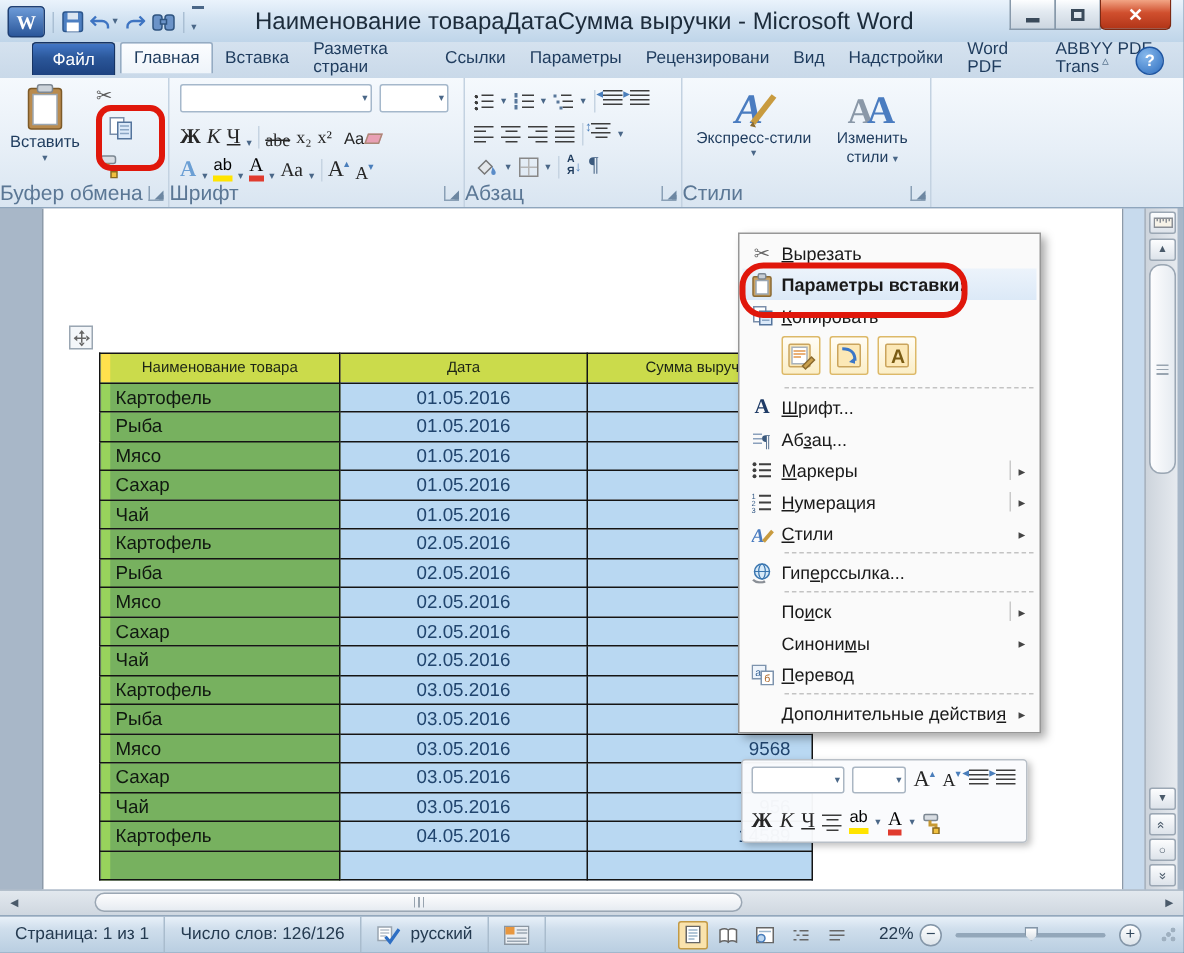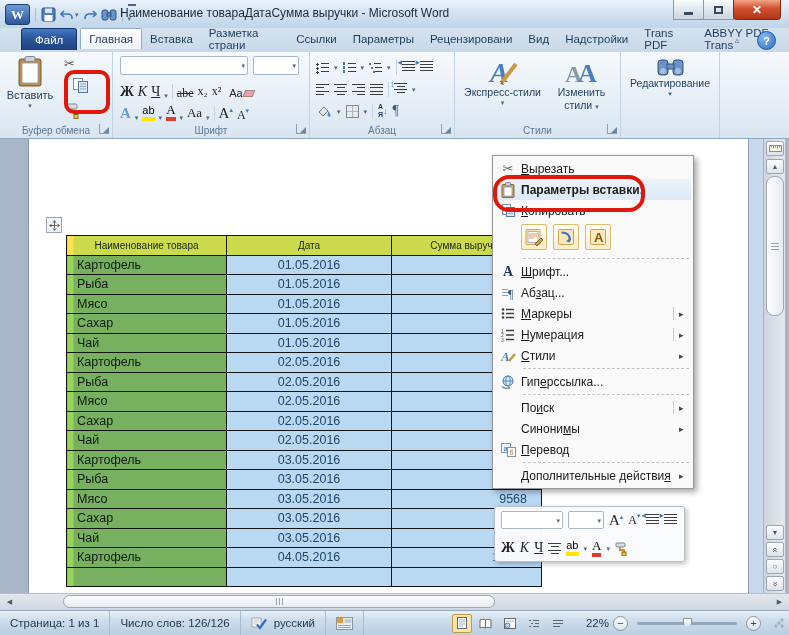--- a/index.html
+++ b/index.html
@@ -11,21 +11,21 @@
     background:linear-gradient(#eaf3fc,#d3e3f2 45%,#bfd5e9);border-bottom:1px solid #aabfd4}
   .qat{position:absolute;left:5px;top:4px;display:flex;align-items:center;gap:4px}
   .wlogo{width:23px;height:19px;background:linear-gradient(#6d9bd8,#2b579a);
     border:1px solid #1e3f73;border-radius:3px;color:#fff;font-weight:bold;font-size:13px;
     display:flex;align-items:center;justify-content:center;font-family:"Liberation Serif",serif}
   .qsep{width:1px;height:14px;background:#aabfd4;margin:0 1px}
   .qbtn{height:18px;display:flex;align-items:center;gap:1px}
   .dd{font-size:7px;color:#4a6788;line-height:1}
   .dd::after{content:"▾"}
   .qmore i{display:block;width:8px;border-top:2px solid #4a6788;margin-bottom:1px}
-  .wtitle{position:absolute;left:120px;right:130px;top:6px;text-align:left;font-size:12px;color:#1c2b3a;
+  .wtitle{position:absolute;left:120px;right:130px;top:6px;text-align:center;font-size:16px;color:#1c2b3a;
     white-space:nowrap;overflow:hidden}
   .winbtns{position:absolute;right:8px;top:0;display:flex}
   .wb{width:29px;height:19px;border:1px solid #89a;border-top:none;margin-left:-1px;
     background:linear-gradient(#fdfeff,#e3eaf1 40%,#ccd6e0);
     display:flex;align-items:center;justify-content:center;color:#33465a}
   .wb.min i{width:9px;height:3px;background:#3a4a5a;margin-top:7px}
   .wb.rest i{width:9px;height:8px;border:2px solid #3a4a5a;box-sizing:border-box}
   .wb.close{width:46px;background:linear-gradient(#f2a585,#d04f2e 45%,#b23518);
     color:#fff;border-color:#7d2a14;border-radius:0 0 4px 4px;font-size:12px;font-weight:bold}
   
@@ -39,21 +39,21 @@
   .ribmin{position:absolute;right:45px;top:33px;width:14px;height:14px;color:#5a7590;font-size:9px;
     display:flex;align-items:center;justify-content:center}
   .helpbtn{position:absolute;right:13px;top:31px;width:17px;height:17px;border-radius:50%;
     background:radial-gradient(circle at 35% 30%,#86b8ec,#2f6fc0);color:#fff;font-weight:bold;font-size:11px;
     display:flex;align-items:center;justify-content:center;border:1px solid #1f55a0}
   
   .ribbon{position:absolute;left:0;top:52px;width:789px;height:87px;
     background:linear-gradient(#f5f9fd,#e7eff7 55%,#d9e5f1);border-bottom:1px solid #8fa6bd;
     display:flex;box-sizing:border-box}
   .grp{position:relative;height:100%;border-right:1px solid #c3d2e1;box-sizing:border-box}
-  .glabel{position:absolute;bottom:2px;left:0;right:0;text-align:center;font-size:10px;color:#5b7795}
+  .glabel{position:absolute;bottom:2px;left:0;right:0;font-size:14px;color:#5b7795}
   .launch{position:absolute;right:3px;bottom:4px;width:9px;height:9px;
     border-left:1px solid #8aa0b6;border-bottom:1px solid #8aa0b6}
   .launch::after{content:"";position:absolute;right:0;bottom:0;width:0;height:0;
     border:3px solid transparent;border-right-color:#6d87a2;border-bottom-color:#6d87a2}
   .rbtn{display:flex;align-items:center;justify-content:center}
   
   .pastebtn{position:absolute;left:7px;top:4px;width:46px;height:66px;display:flex;flex-direction:column;
     align-items:center;gap:1px;font-size:11px;color:#1f3c5e}
   .cutbtn{position:absolute;left:64px;top:4px}
   .copybtn{position:absolute;left:72px;top:25px}
@@ -241,21 +241,21 @@
   <div class="ftab">Файл</div>
   <span id="tabsbox" style="display:flex;align-items:flex-end">
       <div class="tab active">Главная</div>
       <div class="tab">Вставка</div>
       <div class="tab">Разметка страни</div>
       <div class="tab">Ссылки</div>
       <div class="tab">Параметры</div>
       <div class="tab">Рецензировани</div>
       <div class="tab">Вид</div>
       <div class="tab">Надстройки</div>
-      <div class="tab">Trans PDF</div>
+      <div class="tab">Word PDF</div>
       <div class="tab">ABBYY PDF Trans</div>
     </span>
 </div>
 <div class="ribmin">▵</div>
 <div class="helpbtn">?</div>
 
 <div class="ribbon">
 
   <div class="grp" style="width:113px">
     <div class="pastebtn">
@@ -384,33 +384,20 @@
           <text x="0" y="26" font-size="24" font-weight="bold" fill="#8a98a8" font-family="serif">А</text>
           <text x="13" y="26" font-size="26" font-weight="bold" fill="#4a7cc0" font-family="serif">А</text>
         </svg>
       <span>Изменить</span>
       <span><span>стили</span> <span class="dd"></span></span>
     </div>
     <div class="glabel">Стили</div>
     <span class="launch"></span>
   </div>
 
-  <div class="grp" style="width:99px;display:flex;justify-content:center">
-    <div class="bigbtn" style="width:95px">
-      <svg width="27" height="21">
-          <rect x="1" y="4" width="10" height="15" rx="3" fill="#6b93c8" stroke="#2f5480"></rect>
-          <rect x="16" y="4" width="10" height="15" rx="3" fill="#6b93c8" stroke="#2f5480"></rect>
-          <rect x="10" y="8" width="7" height="5" fill="#6b93c8" stroke="#2f5480"></rect>
-          <circle cx="6" cy="15" r="3" fill="#a3bedf"></circle>
-          <circle cx="21" cy="15" r="3" fill="#a3bedf"></circle>
-        </svg>
-      <span>Редактирование</span>
-      <span class="dd"></span>
-    </div>
-  </div>
 
   <div style="flex:1"></div>
 </div>
 
 <div class="docarea">
   <div class="page">
     <div class="thandle">
       <svg width="11" height="11">
           <path d="M5.5 0l2 2.5h-4zM5.5 11l2-2.5h-4zM0 5.5l2.5-2v4zM11 5.5l-2.5-2v4zM5 2h1v7H5zM2 5h7v1H2z" fill="#666"></path>
         </svg>

